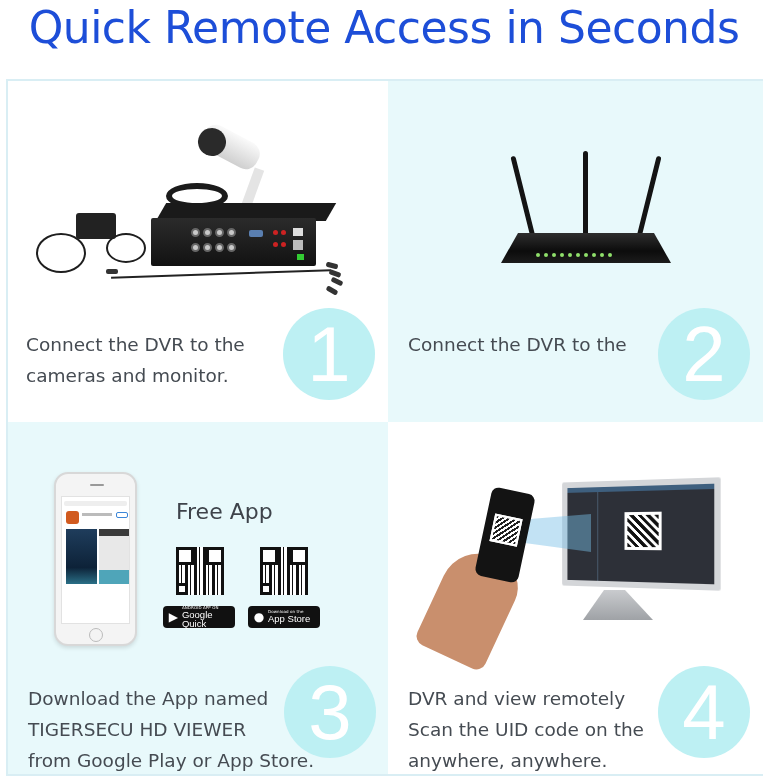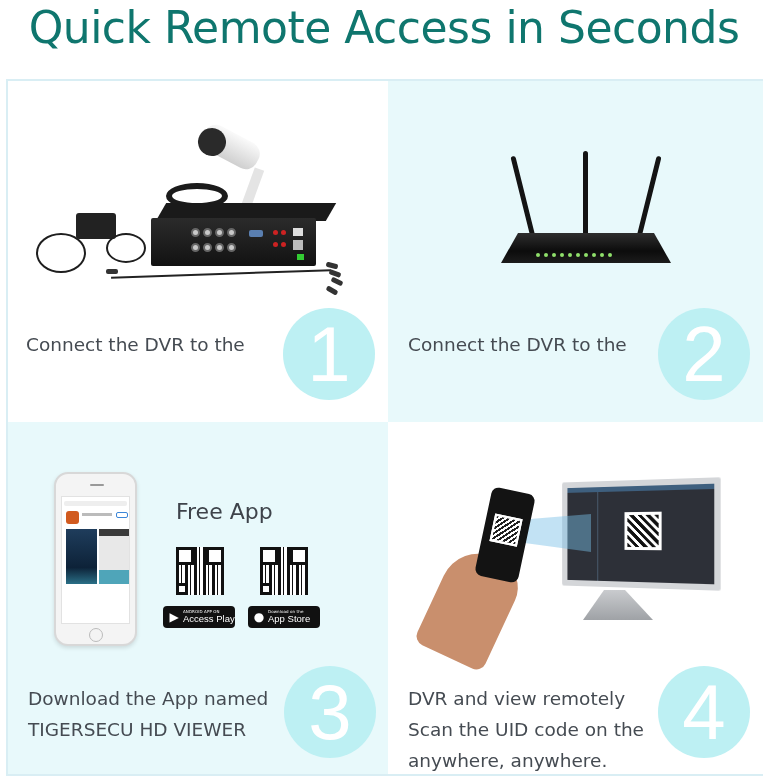--- a/index.html
+++ b/index.html
@@ -2,21 +2,21 @@
 <html><head>
 <meta charset="utf-8">
 <style>
   * { box-sizing: border-box; margin: 0; padding: 0; }
   html, body { width: 768px; height: 781px; background: #ffffff; overflow: hidden; }
   body { position: relative; font-family: "DejaVu Sans", sans-serif; color: #454b52; }
 
   .title {
     position: absolute; left: 0; top: 0; width: 768px; height: 70px;
     text-align: center; font-size: 44px; line-height: 56px; padding-top: 0px;
-    color: #0f766e; letter-spacing: -0.5px; font-weight: normal;
+    color: #1d4ed8; letter-spacing: -0.5px; font-weight: normal;
   }
 
   .grid {
     position: absolute; left: 6px; top: 79px; width: 757px; height: 697px;
     border: 2px solid #d9eef4;
     display: grid; grid-template-columns: 380px 375px; grid-template-rows: 341px 352px;
   }
   .cell { position: relative; overflow: hidden; }
   .cell.white { background: #ffffff; }
   .cell.tint { background: #e8f9fb; }
@@ -146,20 +146,21 @@
       <div class="cable" style="left:80px;top:110px;width:40px;height:30px"></div>
       <div class="splitter"></div>
       <div class="tip" style="left:80px;top:146px"></div>
       <div class="tip" style="left:300px;top:140px;transform:rotate(15deg)"></div>
       <div class="tip" style="left:303px;top:148px;transform:rotate(20deg)"></div>
       <div class="tip" style="left:305px;top:156px;transform:rotate(25deg)"></div>
       <div class="tip" style="left:300px;top:165px;transform:rotate(30deg)"></div>
     </div>
     <div class="caption" style="left:18px;top:248px">
       <span>Connect the DVR to the</span>
+      <span>cameras and monitor.</span>
     </div>
     <div class="num-circle" style="left:275px;top:227px">1</div>
   </div>
 
   <div class="cell tint">
     <div class="router">
       <div class="antenna" style="left:25px;top:4px;transform:rotate(-14deg)"></div>
       <div class="antenna" style="left:87px;top:0px"></div>
       <div class="antenna" style="left:150px;top:4px;transform:rotate(14deg)"></div>
       <div class="router-body"></div>
@@ -200,34 +201,35 @@
         <div class="corner"></div>
       </div>
     <div class="qr" style="left:252px;top:125px">
         <div class="corner"></div>
       </div>
 
     <div class="badge" style="left:155px;top:184px">
       <span class="badge-glyph">▶</span>
       <span class="badge-text">
         <span class="badge-small">ANDROID APP ON</span>
-        <span class="badge-big">Access Play</span>
+        <span class="badge-big">Google Quick</span>
       </span>
     </div>
     <div class="badge" style="left:240px;top:184px">
       <span class="badge-glyph">●</span>
       <span class="badge-text">
         <span class="badge-small">Download on the</span>
         <span class="badge-big">App Store</span>
       </span>
     </div>
 
     <div class="caption" style="left:20px;top:261px">
       <span>Download the App named</span>
       <span>TIGERSECU HD VIEWER</span>
+      <span>from Google Play or App Store.</span>
     </div>
     <div class="num-circle" style="left:276px;top:244px">3</div>
   </div>
 
   <div class="cell white">
     <div class="monitor">
       <div class="monitor-screen">
         <div class="monitor-bar"></div>
         <div class="monitor-side"></div>
         <div class="monitor-qr"></div>

